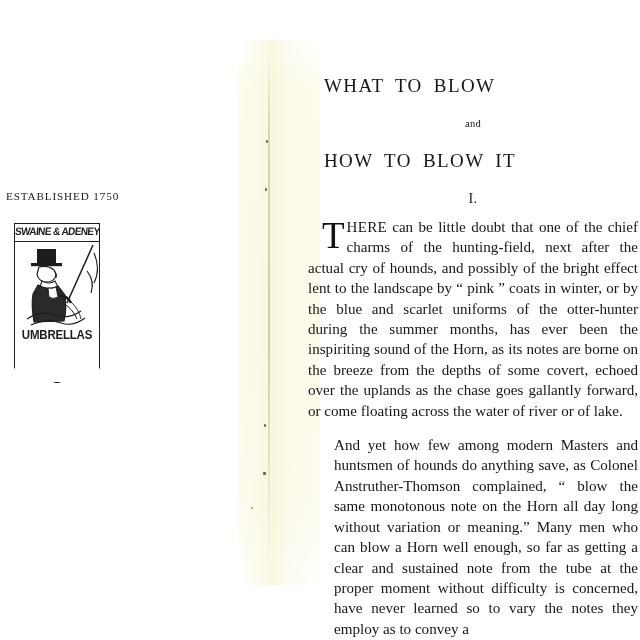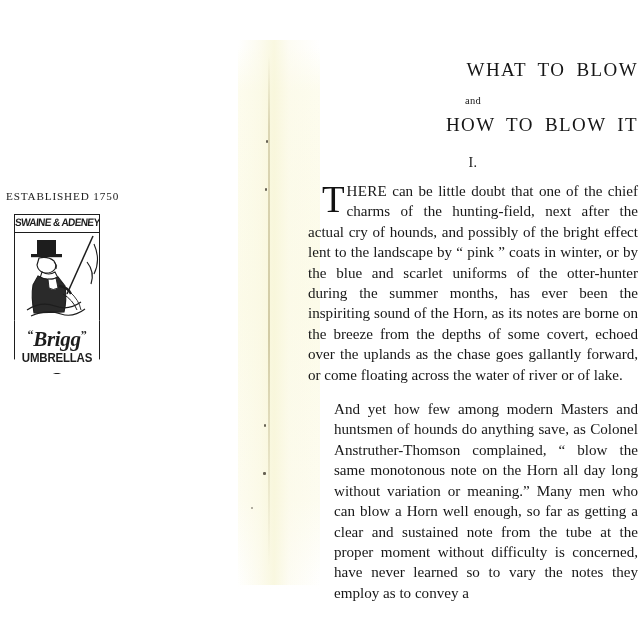--- a/index.html
+++ b/index.html
@@ -39,21 +39,21 @@
     top: 190px;
     width: 120px;
   }
 
   .ad-established {
     font-family: "Liberation Serif", serif;
     font-size: 11.2px;
     letter-spacing: 0.85px;
     color: #1b1b1b;
     white-space: nowrap;
-    margin: 0 0 12px 2px;
+    margin: 0 0 21px 2px;
     font-weight: 400;
   }
 
   
   .logo-plate {
     position: relative;
     width: 86px;
     margin-left: 10px;
   }
 
@@ -225,22 +225,22 @@
     margin: 0 0 22px 0;
     white-space: nowrap;
   }
 
   h2.subhead {
     font-family: "Liberation Serif", serif;
     font-weight: 400;
     font-size: 19px;
     letter-spacing: 1.4px;
     line-height: 24px;
-    text-align: right;
-    margin: 0;
+    text-align: left;
+    margin: 16px;
     word-spacing: 5px;
   }
 
   .conj {
     font-family: "Liberation Serif", serif;
     font-size: 10.5px;
     text-align: center;
     line-height: 19px;
     margin: 9px 0 3px 0;
     letter-spacing: 0.2px;
@@ -325,21 +325,20 @@
               <path d="M12 78 q 14 -9 28 -4 q 13 5 26 -4" stroke="#1d1d1d" stroke-width="1.2" fill="none"></path>
               <path d="M16 84 q 16 -7 30 -2 q 12 4 24 -5" stroke="#1d1d1d" stroke-width="1.1" fill="none"></path>
               <path d="M48 62 q 10 6 14 16" stroke="#1d1d1d" stroke-width="1" fill="none"></path>
               <path d="M55 60 q 9 8 11 18" stroke="#1d1d1d" stroke-width="0.9" fill="none"></path>
             </svg>
           </div>
         </div>
 
         <div class="logo-shield">
           <div class="shield-inner">
-            <div class="brigg"><span class="q">“</span><span>Brigg</span><span class="q">”</span></div>
             <div class="umbrellas">UMBRELLAS</div>
           </div>
         </div>
 
       </div>
     </div>
   </div>
 
   <div class="gutter"></div>
   <div class="gutter-shade"></div>

